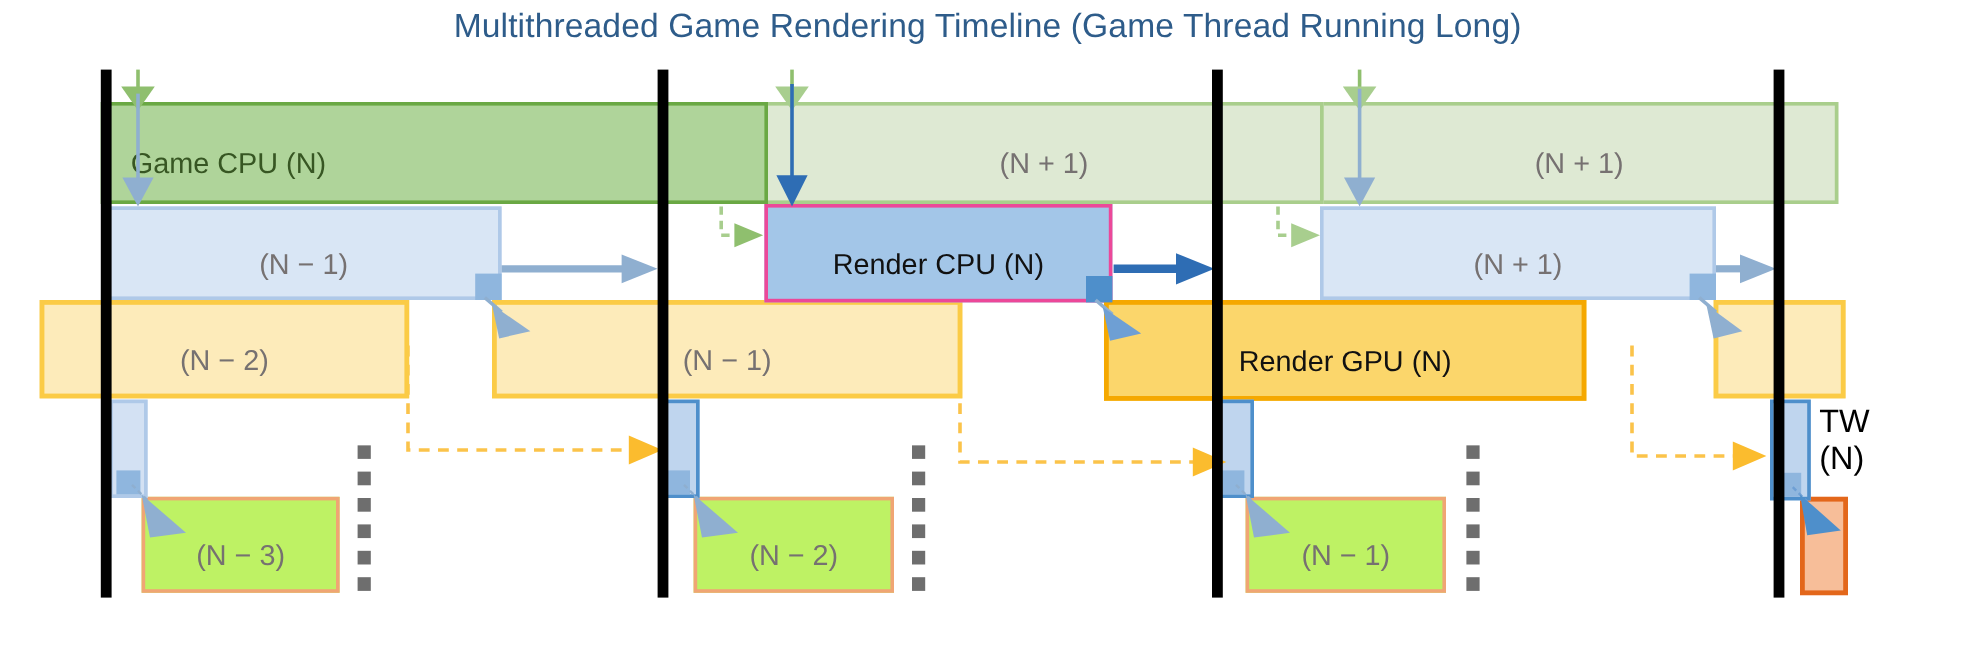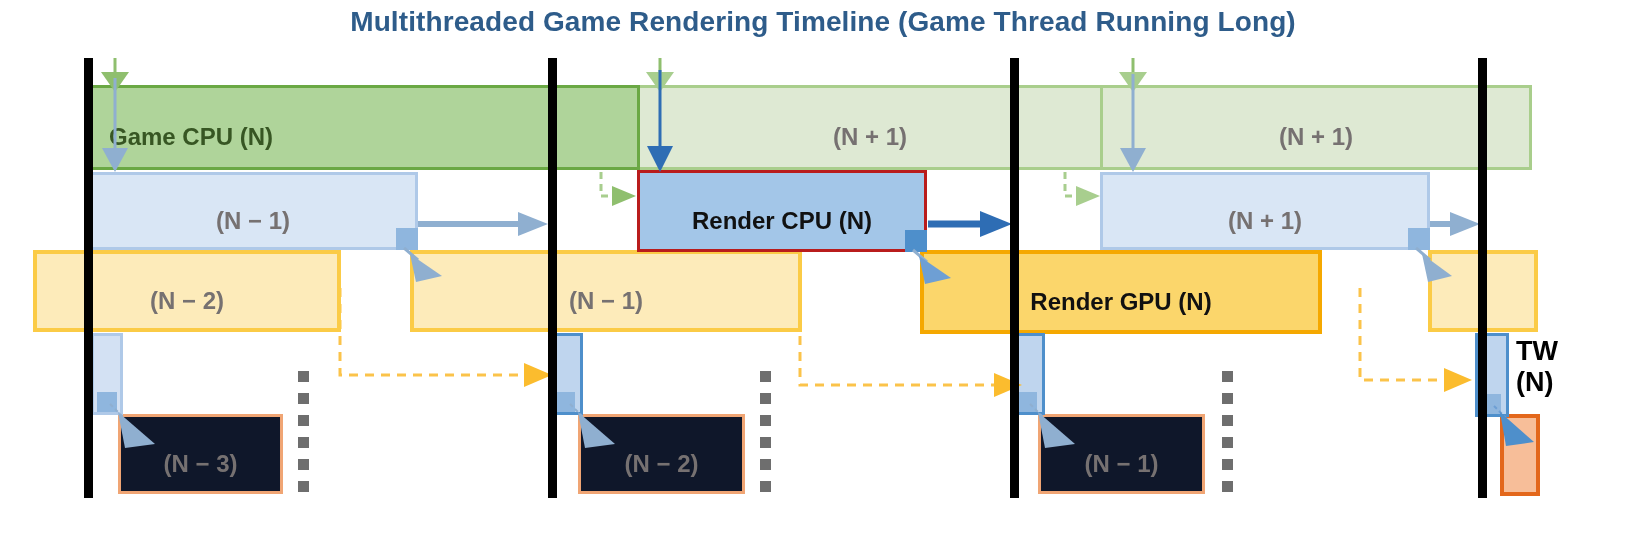--- a/index.html
+++ b/index.html
@@ -2,21 +2,21 @@
 <html><head>
 <meta charset="utf-8">
 <style>
   html,body{margin:0;padding:0;}
   body{
     width:1646px;height:542px;
     background:#ffffff;
     font-family:"Liberation Sans", sans-serif;
     overflow:hidden;
   }
-  #stage{position:relative;width:1646px;height:425px;font-weight:bold;}
+  #stage{position:relative;width:1646px;height:425px;}
 
   
   #title{
     position:absolute;left:0;top:6px;width:1646px;
     text-align:center;
     font-size:28px;
     color:#2E5C8A;
     letter-spacing:.1px;
     white-space:nowrap;
   }
@@ -34,29 +34,29 @@
     font-size:24px;
     white-space:nowrap;
   }
   .blk span{pointer-events:none;margin-top:19px;}
 
   
   .g-strong{background:#AFD49A;border:3px solid #6AA844;color:#375623;z-index:30;}
   .g-faint {background:#DEE9D3;border:3px solid #A9CE8C;color:#767171;z-index:20;}
 
   
-  .b-strong{background:#A3C6E8;border:3px solid #b91c1c;color:#111111;z-index:30;}
+  .b-strong{background:#A3C6E8;border:3px solid #ec4899;color:#111111;z-index:30;}
   .b-faint {background:#D9E6F5;border:3px solid #AFC9E8;color:#767171;z-index:20;}
 
   
   .y-strong{background:#FBD66B;border:4px solid #F5A800;color:#111111;z-index:30;}
   .y-faint {background:#FDEBBA;border:4px solid #FBCB46;color:#767171;z-index:20;}
 
   
-  .s-faint{background:#0f172a;border:3px solid #F0A574;color:#767171;z-index:20;}
+  .s-faint{background:#bef264;border:3px solid #F0A574;color:#767171;z-index:20;}
   .s-strong{background:#F7BE99;border:4px solid #E3671B;z-index:30;}
 
   .ctr{justify-content:center;}
   .padl{padding-left:22px;}
 
   
   .notch{
     position:absolute;width:22px;height:22px;
     background:#8FB6DE;z-index:33;
   }

